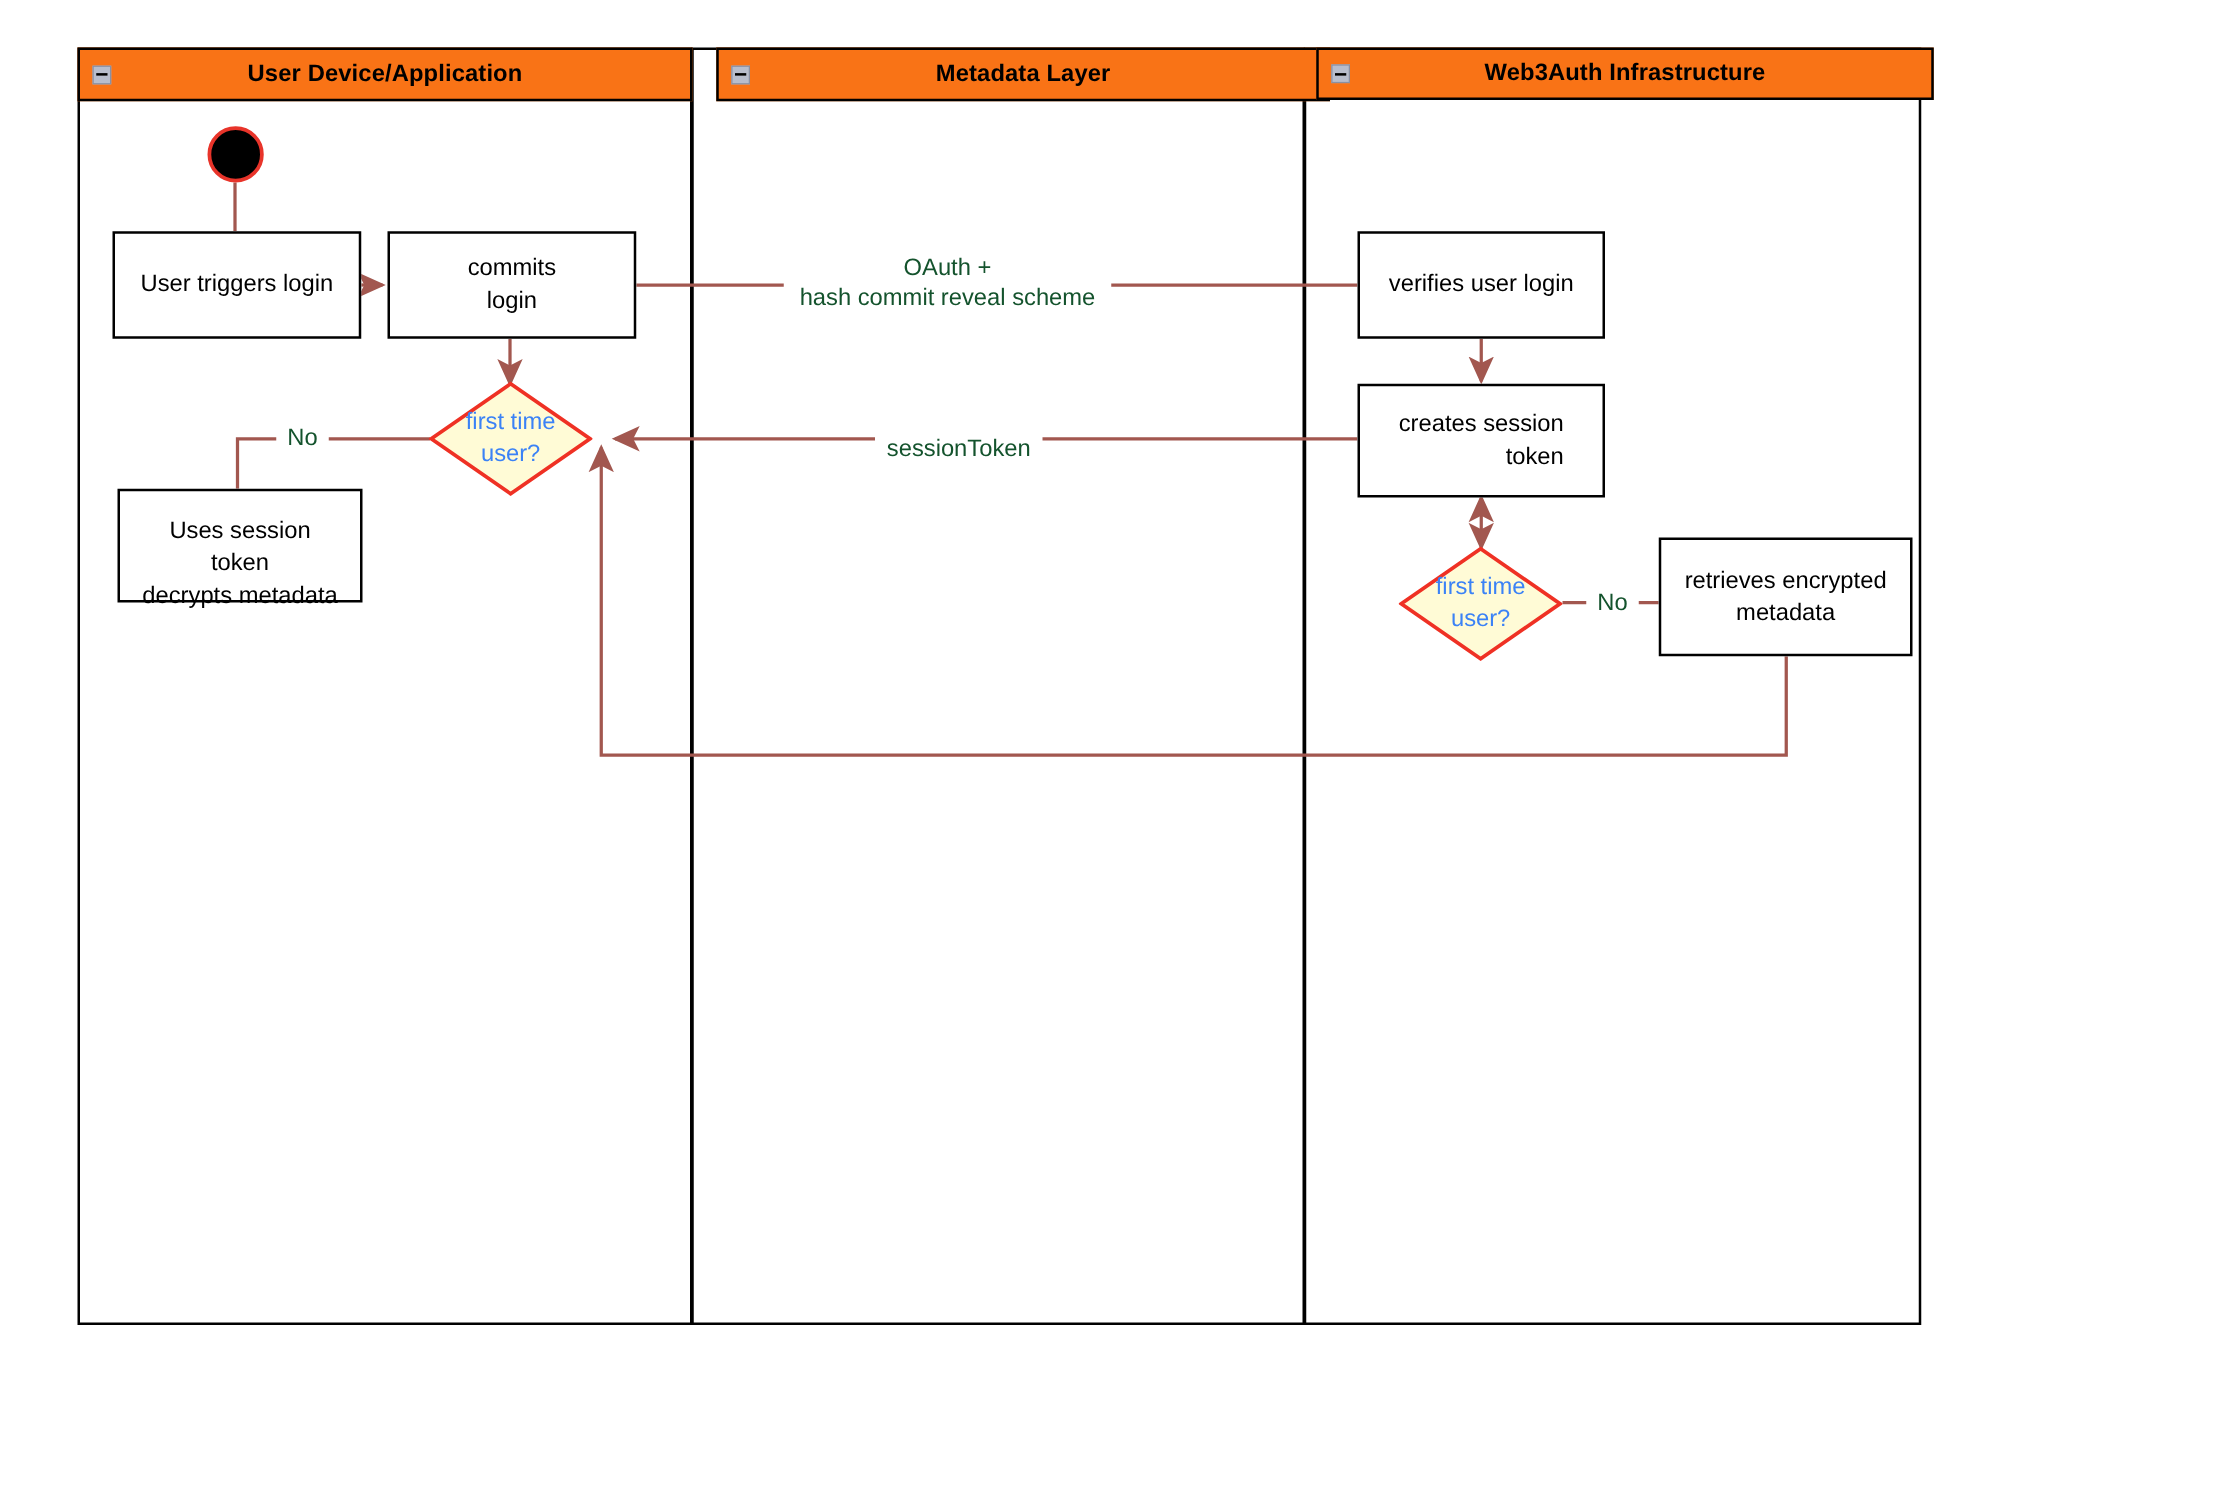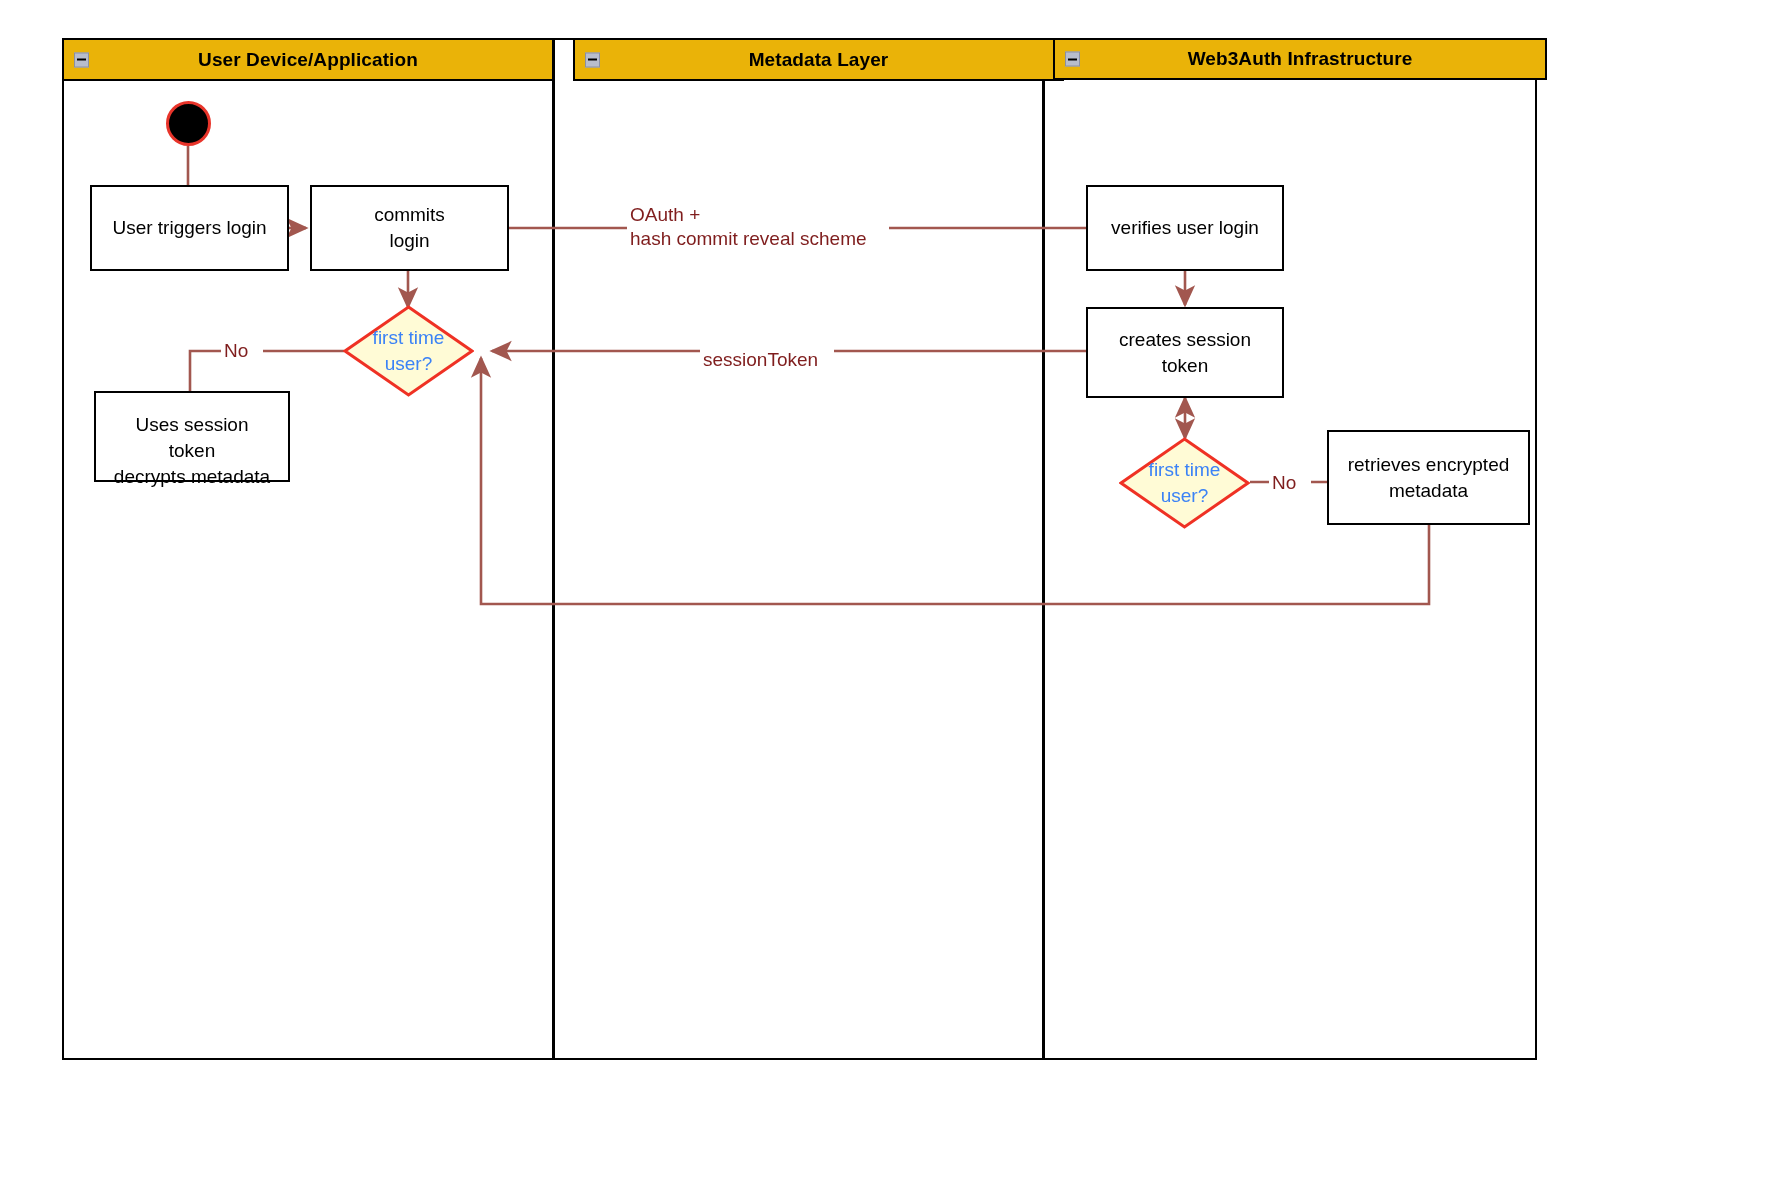--- a/index.html
+++ b/index.html
@@ -23,21 +23,21 @@
   .lane {
     position: absolute;
     box-sizing: border-box;
     border: 2px solid #000000;
     background: transparent;
   }
   .lane-header {
     position: absolute;
     box-sizing: border-box;
     border: 2px solid #000000;
-    background: #eab308;
+    background: #f97316;
     display: flex;
     align-items: center;
     justify-content: center;
     text-align: right;
   }
   .lane-title {
     font-size: 19px;
     font-weight: bold;
     color: #000000;
     letter-spacing: 0.1px;
@@ -113,22 +113,23 @@
     line-height: 26px;
     color: #3b82f6;
     pointer-events: none;
   }
 
   
   .edge-label {
     position: absolute;
     font-size: 19px;
     line-height: 24px;
-    color: #7f1d1d;
-    background: #ffffff;
+    color: #14532d;
+    background: #ffffff;
+    text-align: center;
     white-space: pre;
     padding: 0 3px;
   }
 
   
   #edges {
     position: absolute;
     left: 0;
     top: 0;
     width: 1780px;
@@ -216,21 +217,21 @@
     <span class="label" style="white-space:pre-line;margin-top:28px;">Uses session
 token
 decrypts metadata</span>
   </div>
 
   <div class="node act-box" style="left:1086px; top:185px; width:198px; height:86px;">
     <span class="label" style="white-space:pre-line;">verifies user login</span>
   </div>
 
   <div class="node act-box" style="left:1086px; top:307px; width:198px; height:91px;">
-    <span class="label" style="white-space:pre-line;">creates session
+    <span class="label" style="white-space:pre-line;text-align:right;">creates session
 token</span>
   </div>
 
   <div class="diamond-wrap" style="left:1119px; top:437px; width:131px; height:92px;">
     <svg width="131" height="92" viewBox="0 0 131 92">
       <polygon points="65.5,2 129,46 65.5,90 2,46" fill="#fffbd6" stroke="#ef3124" stroke-width="3"></polygon>
     </svg>
     <span class="diamond-label" style="white-space:pre-line;">first time
 user?</span>
   </div>

